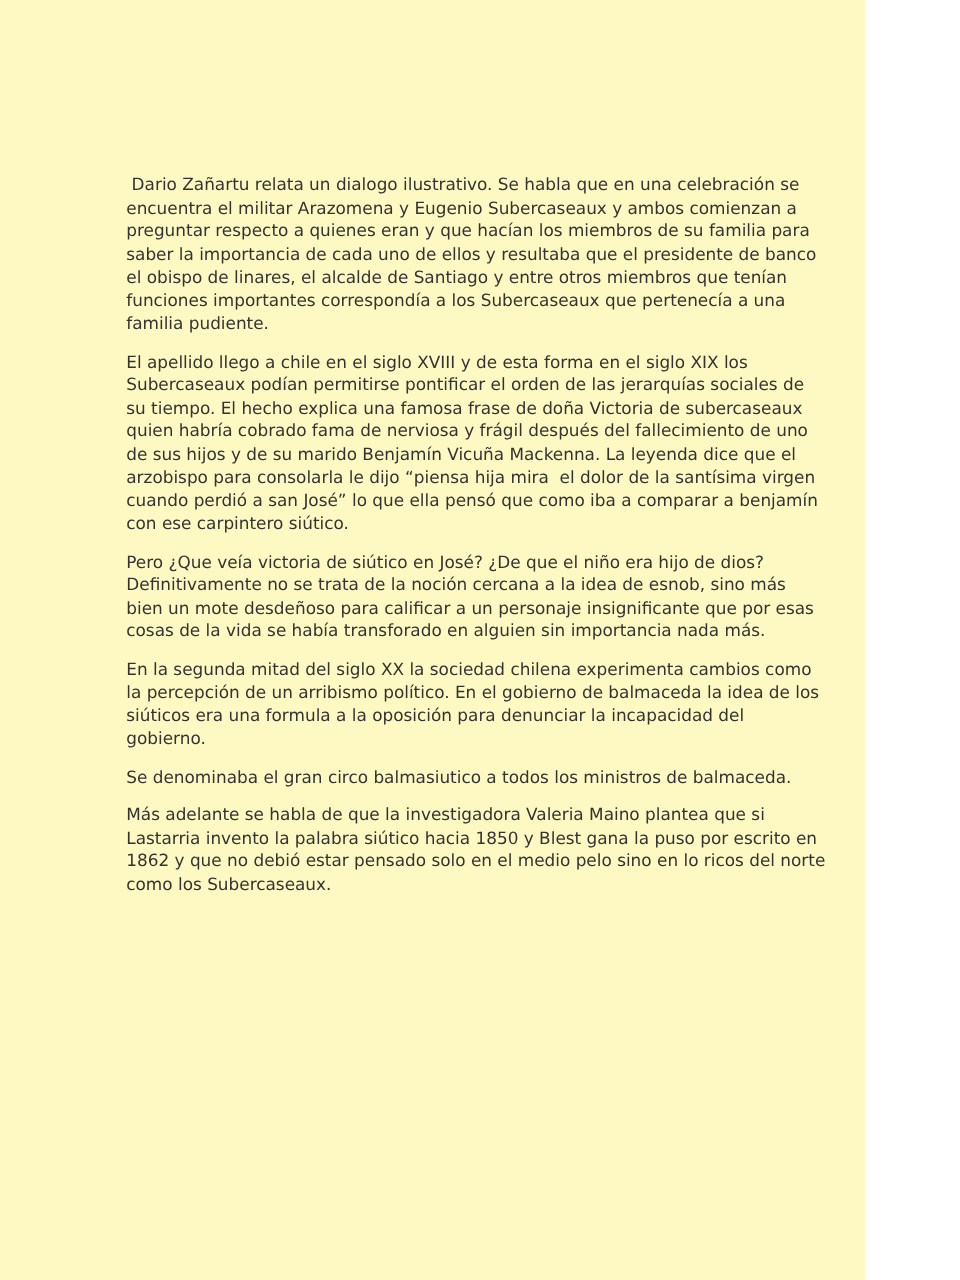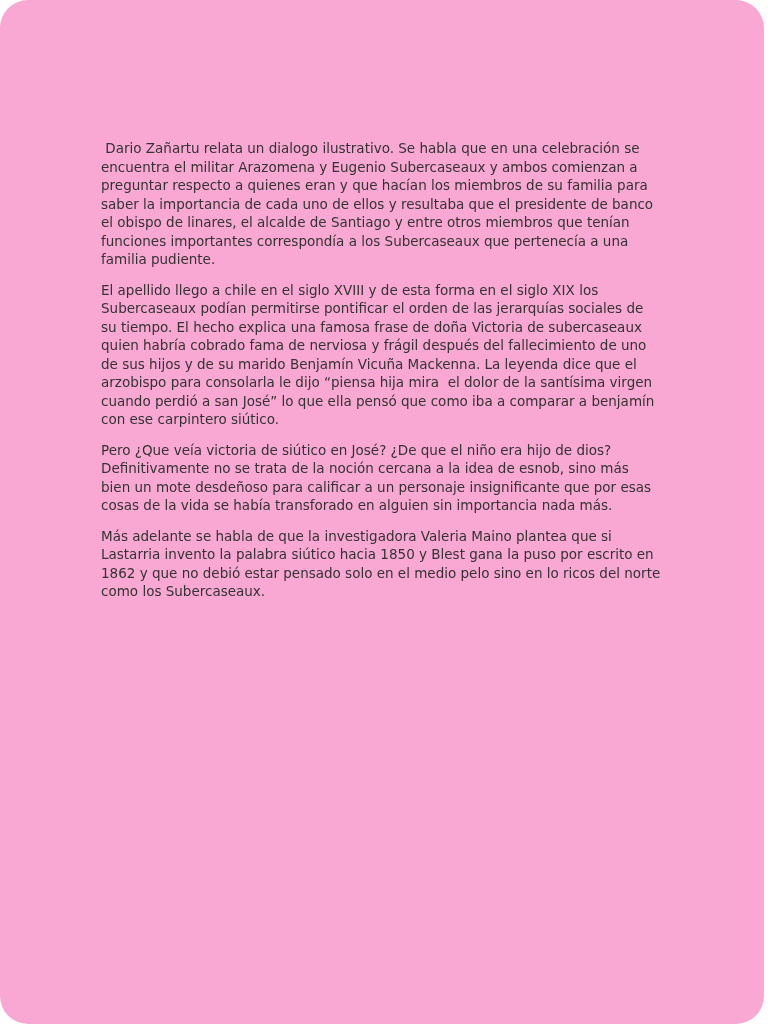--- a/index.html
+++ b/index.html
@@ -7,24 +7,23 @@
     padding: 0;
   }
   body {
     width: 768px;
     height: 1024px;
     background: #ffffff;
     overflow: hidden;
   }
   .doc-page {
     position: relative;
-    width: 764px;
+    width: 692px;
     height: 1024px;
-    background: #f9a8d4;
-    border-radius: 28px;
+    background: #fef9c3;
   }
   .text-block {
     position: absolute;
     left: 101px;
     top: 139px;
     width: 560px;
     font-family: "DejaVu Sans", "Liberation Sans", sans-serif;
     font-size: 13.5px;
     line-height: 18.5px;
     color: #333333;
@@ -40,15 +39,17 @@
   }
 </style>
 </head>
 <body>
 
 <div class="doc-page">
   <div class="text-block">
     <p class="para"> Dario Zañartu relata un dialogo ilustrativo. Se habla que en una celebración se encuentra el militar Arazomena y Eugenio Subercaseaux y ambos comienzan a preguntar respecto a quienes eran y que hacían los miembros de su familia para saber la importancia de cada uno de ellos y resultaba que el presidente de banco el obispo de linares, el alcalde de Santiago y entre otros miembros que tenían funciones importantes correspondía a los Subercaseaux que pertenecía a una familia pudiente.</p>
     <p class="para">El apellido llego a chile en el siglo XVIII y de esta forma en el siglo XIX los Subercaseaux podían permitirse pontificar el orden de las jerarquías sociales de su tiempo. El hecho explica una famosa frase de doña Victoria de subercaseaux quien habría cobrado fama de nerviosa y frágil después del fallecimiento de uno de sus hijos y de su marido Benjamín Vicuña Mackenna. La leyenda dice que el arzobispo para consolarla le dijo “piensa hija mira  el dolor de la santísima virgen cuando perdió a san José” lo que ella pensó que como iba a comparar a benjamín con ese carpintero siútico.</p>
     <p class="para">Pero ¿Que veía victoria de siútico en José? ¿De que el niño era hijo de dios? Definitivamente no se trata de la noción cercana a la idea de esnob, sino más bien un mote desdeñoso para calificar a un personaje insignificante que por esas cosas de la vida se había transforado en alguien sin importancia nada más.</p>
+    <p class="para">En la segunda mitad del siglo XX la sociedad chilena experimenta cambios como la percepción de un arribismo político. En el gobierno de balmaceda la idea de los siúticos era una formula a la oposición para denunciar la incapacidad del gobierno.</p>
+    <p class="para">Se denominaba el gran circo balmasiutico a todos los ministros de balmaceda.</p>
     <p class="para">Más adelante se habla de que la investigadora Valeria Maino plantea que si Lastarria invento la palabra siútico hacia 1850 y Blest gana la puso por escrito en 1862 y que no debió estar pensado solo en el medio pelo sino en lo ricos del norte como los Subercaseaux.</p>
   </div>
 </div>
 
 </body></html>

